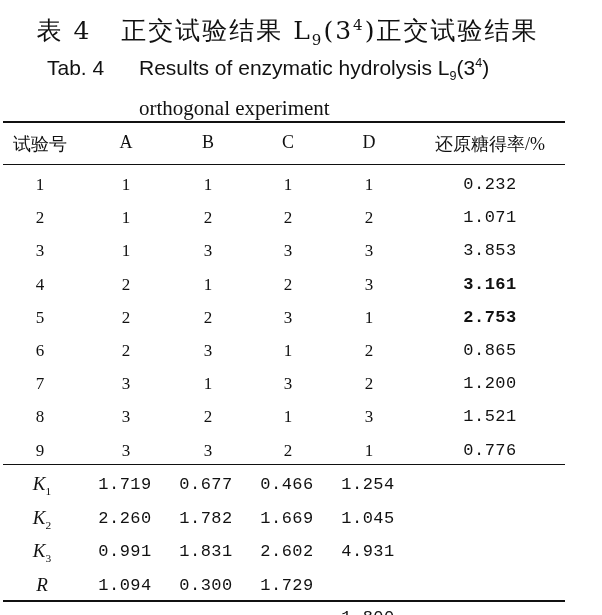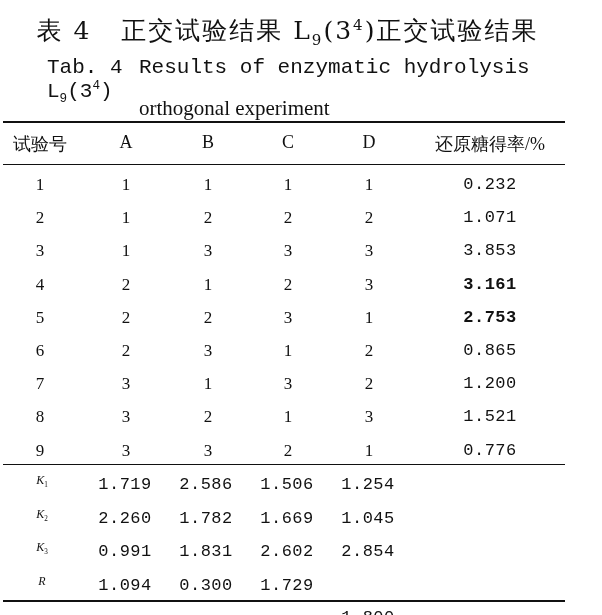--- a/index.html
+++ b/index.html
@@ -1,28 +1,28 @@
 <!DOCTYPE html>
 <html><head>
 <meta charset="utf-8">
 <style>
   html, body { margin:0; padding:0; background:#ffffff; }
   body { width:602px; height:615px; position:relative; overflow:hidden; color:#111; font-family:"DejaVu Serif", serif; }
   .title-cn { position:absolute; top:14px; left:0; width:575px; text-align:center; font-size:25px; letter-spacing:2px; font-family:"DejaVu Serif", serif; }
-  .title-en1 { position:absolute; top:56px; left:47px; font-size:21px; font-family:Liberation Mono, monospace; }
+  .title-en1 { position:absolute; top:56px; left:47px; font-size:21px; font-family:Liberation Sans, sans-serif; }
   .title-en1 .lbl { display:inline-block; width:92px; }
   .title-en2 { position:absolute; top:96px; left:139px; font-size:21px; font-family:"Liberation Serif", serif; }
   sub, sup { font-size:60%; }
   .rule { position:absolute; left:3px; width:562px; background:#111; }
   .rule.thick { height:2px; }
   .rule.thin { height:1px; }
   .cell { position:absolute; text-align:center; font-size:17px; font-family:"Liberation Serif", serif; }
   .hdr { font-size:18px; }
   .mono { font-family:"Liberation Mono", monospace; font-size:17px; letter-spacing:0.5px; }
-  .ital { font-style:italic; font-family:"Liberation Serif", serif; font-size:12px; }
+  .ital { font-style:italic; font-family:"Liberation Serif", serif; font-size:19px; }
 </style>
 </head>
 <body>
 
 <div class="title-cn"><span>表 4</span>&nbsp;&nbsp;&nbsp;<span>正交试验结果 L</span><sub>9</sub><span>(3</span><sup>4</sup><span>)正交试验结果</span></div>
 
 <div class="title-en1"><span class="lbl">Tab. 4</span><span>Results of enzymatic hydrolysis L</span><sub>9</sub><span>(3</span><sup>4</sup><span>)</span></div>
 <div class="title-en2">orthogonal experiment</div>
 
 <div class="rule thick" style="top:121px"></div>
@@ -86,31 +86,31 @@
     <div class="cell " style="left: 339px; width: 60px; top: 407.4px;">3</div>
     <div class="cell mono" style="left: 415px; width: 150px; top: 407.4px;">1.521</div>
     <div class="cell " style="left: 0px; width: 80px; top: 440.6px;">9</div>
     <div class="cell " style="left: 96px; width: 60px; top: 440.6px;">3</div>
     <div class="cell " style="left: 178px; width: 60px; top: 440.6px;">3</div>
     <div class="cell " style="left: 258px; width: 60px; top: 440.6px;">2</div>
     <div class="cell " style="left: 339px; width: 60px; top: 440.6px;">1</div>
     <div class="cell mono" style="left: 415px; width: 150px; top: 440.6px;">0.776</div>
     <div class="cell ital" style="left: 12px; width: 60px; top: 473px;">K<sub style="font-style: normal;">1</sub></div>
     <div class="cell mono" style="left: 85px; width: 80px; top: 475px;">1.719</div>
-    <div class="cell mono" style="left: 166px; width: 80px; top: 475px;">2.586</div>
-    <div class="cell mono" style="left: 247px; width: 80px; top: 475px;">1.506</div>
+    <div class="cell mono" style="left: 166px; width: 80px; top: 475px;">0.677</div>
+    <div class="cell mono" style="left: 247px; width: 80px; top: 475px;">0.466</div>
     <div class="cell mono" style="left: 328px; width: 80px; top: 475px;">1.254</div>
     <div class="cell ital" style="left: 12px; width: 60px; top: 506.5px;">K<sub style="font-style: normal;">2</sub></div>
     <div class="cell mono" style="left: 85px; width: 80px; top: 508.5px;">2.260</div>
     <div class="cell mono" style="left: 166px; width: 80px; top: 508.5px;">1.782</div>
     <div class="cell mono" style="left: 247px; width: 80px; top: 508.5px;">1.669</div>
     <div class="cell mono" style="left: 328px; width: 80px; top: 508.5px;">1.045</div>
     <div class="cell ital" style="left: 12px; width: 60px; top: 540px;">K<sub style="font-style: normal;">3</sub></div>
     <div class="cell mono" style="left: 85px; width: 80px; top: 542px;">0.991</div>
     <div class="cell mono" style="left: 166px; width: 80px; top: 542px;">1.831</div>
     <div class="cell mono" style="left: 247px; width: 80px; top: 542px; font-family: Liberation Mono, monospace;">2.602</div>
-    <div class="cell mono" style="left: 328px; width: 80px; top: 542px;">2.854</div>
+    <div class="cell mono" style="left: 328px; width: 80px; top: 542px;">4.931</div>
     <div class="cell ital" style="left: 12px; width: 60px; top: 573.5px;">R</div>
     <div class="cell mono" style="left: 85px; width: 80px; top: 575.5px;">1.094</div>
     <div class="cell mono" style="left: 166px; width: 80px; top: 575.5px;">0.300</div>
     <div class="cell mono" style="left: 247px; width: 80px; top: 575.5px;">1.729</div>
     <div class="cell mono" style="left: 328px; width: 80px; top: 575.5px; margin-top: 32px;">1.800</div>
   </div>
 
 </body></html>

